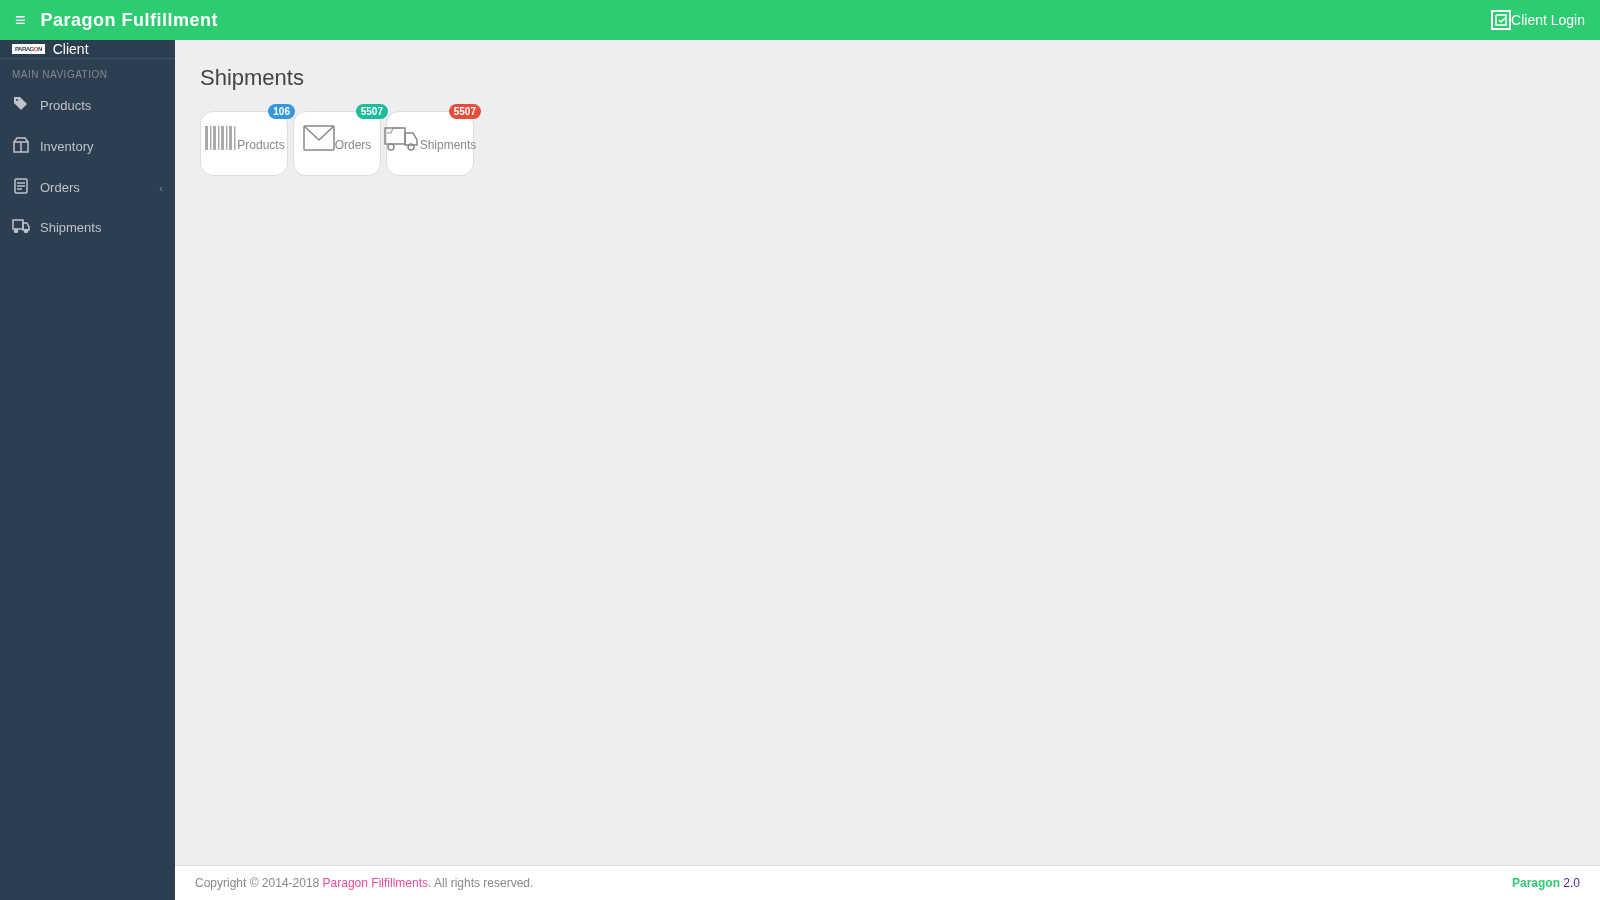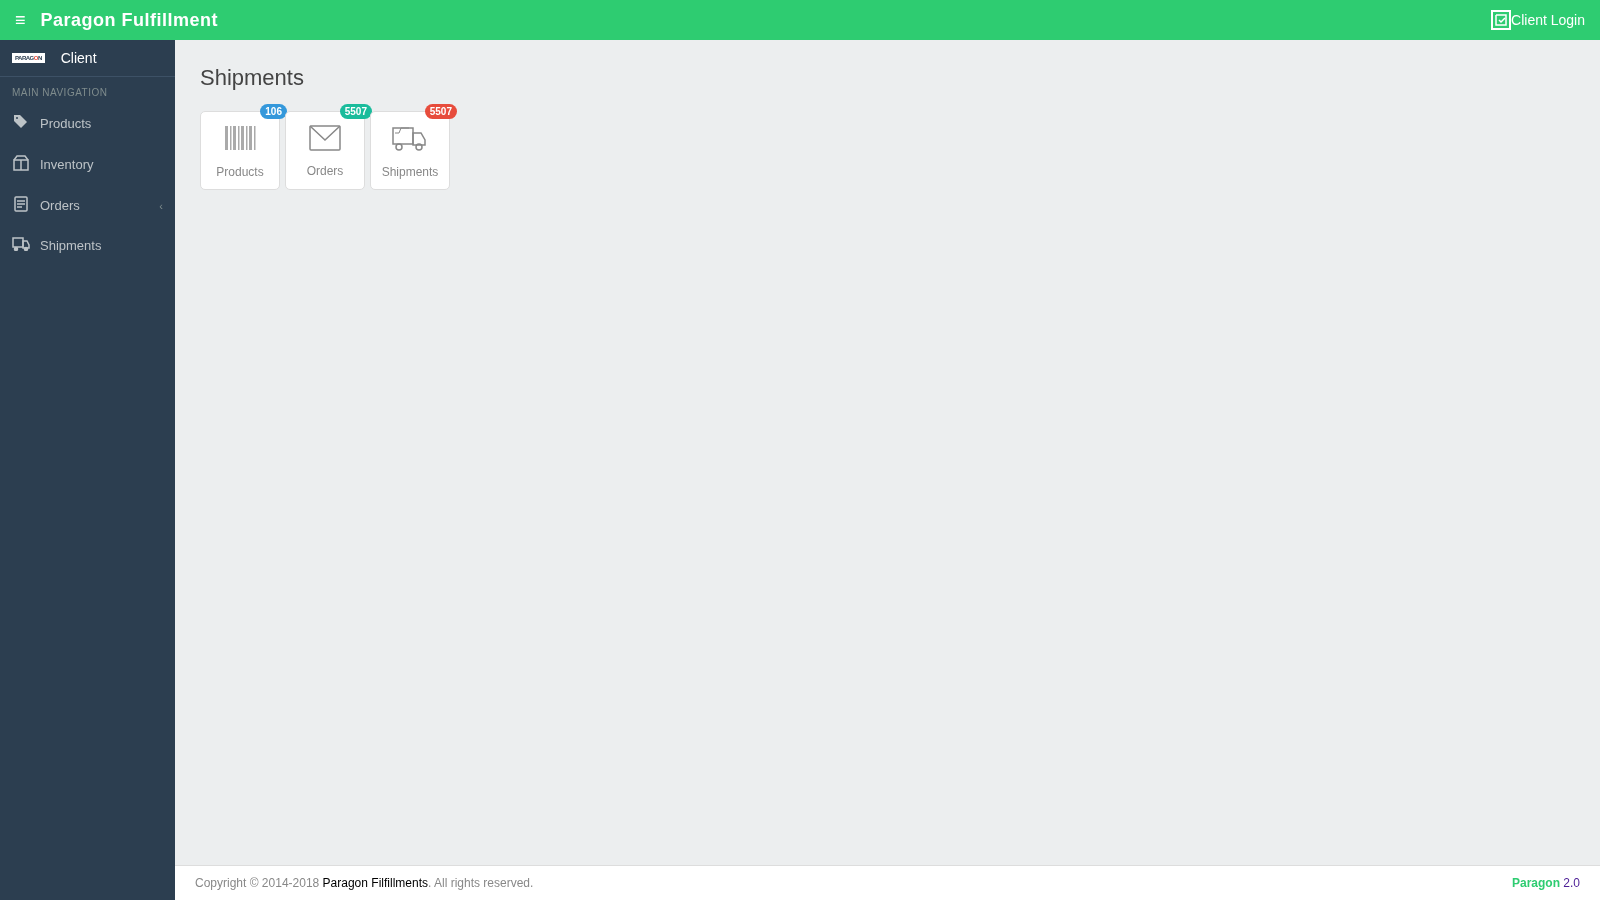--- a/index.html
+++ b/index.html
@@ -56,24 +56,24 @@
 
     
     .sidebar {
       width: 175px;
       background: #2c3e50;
       flex-shrink: 0;
       display: flex;
       flex-direction: column;
     }
     .sidebar-client {
-      padding: 10px 12px;
-      display: flex;
-      align-items: center;
-      gap: 16px;
+      padding: 1px 12px;
+      display: flex;
+      align-items: center;
+      gap: 8px;
       border-bottom: 1px solid #3d5166;
     }
     .sidebar-logo {
       background: #fff;
       color: #2c3e50;
       font-size: 7px;
       font-weight: bold;
       padding: 2px 3px;
       letter-spacing: -0.5px;
     }
@@ -136,26 +136,26 @@
       color: #444;
       margin-bottom: 20px;
     }
 
     
     .dashboard-cards {
       display: flex;
       gap: 5px;
     }
     .dash-card {
-      width: 80px;
+      width: 88px;
       border: 1px solid #ddd;
       background: #fff;
-      border-radius: 5px;
-      display: flex;
-      flex-direction: column;
+      border-radius: 13px;
+      display: flex;
+      flex-direction: row;
       align-items: center;
       justify-content: center;
       padding: 12px 8px 10px;
       cursor: pointer;
       position: relative;
       text-decoration: none;
     }
     .dash-card-badge {
       position: absolute;
       top: -8px;
@@ -187,21 +187,21 @@
       border-top: 1px solid #ddd;
       padding: 10px 20px;
       display: flex;
       justify-content: space-between;
       align-items: center;
       font-size: 12px;
       color: #888;
       flex-shrink: 0;
     }
     .footer-link {
-      color: #000000;
+      color: #ec4899;
       text-decoration: none;
     }
     .footer-version {
       font-size: 12px;
       color: #888;
     }
     .footer-version span {
       font-weight: bold;
       color: #2ecc71;
     }

